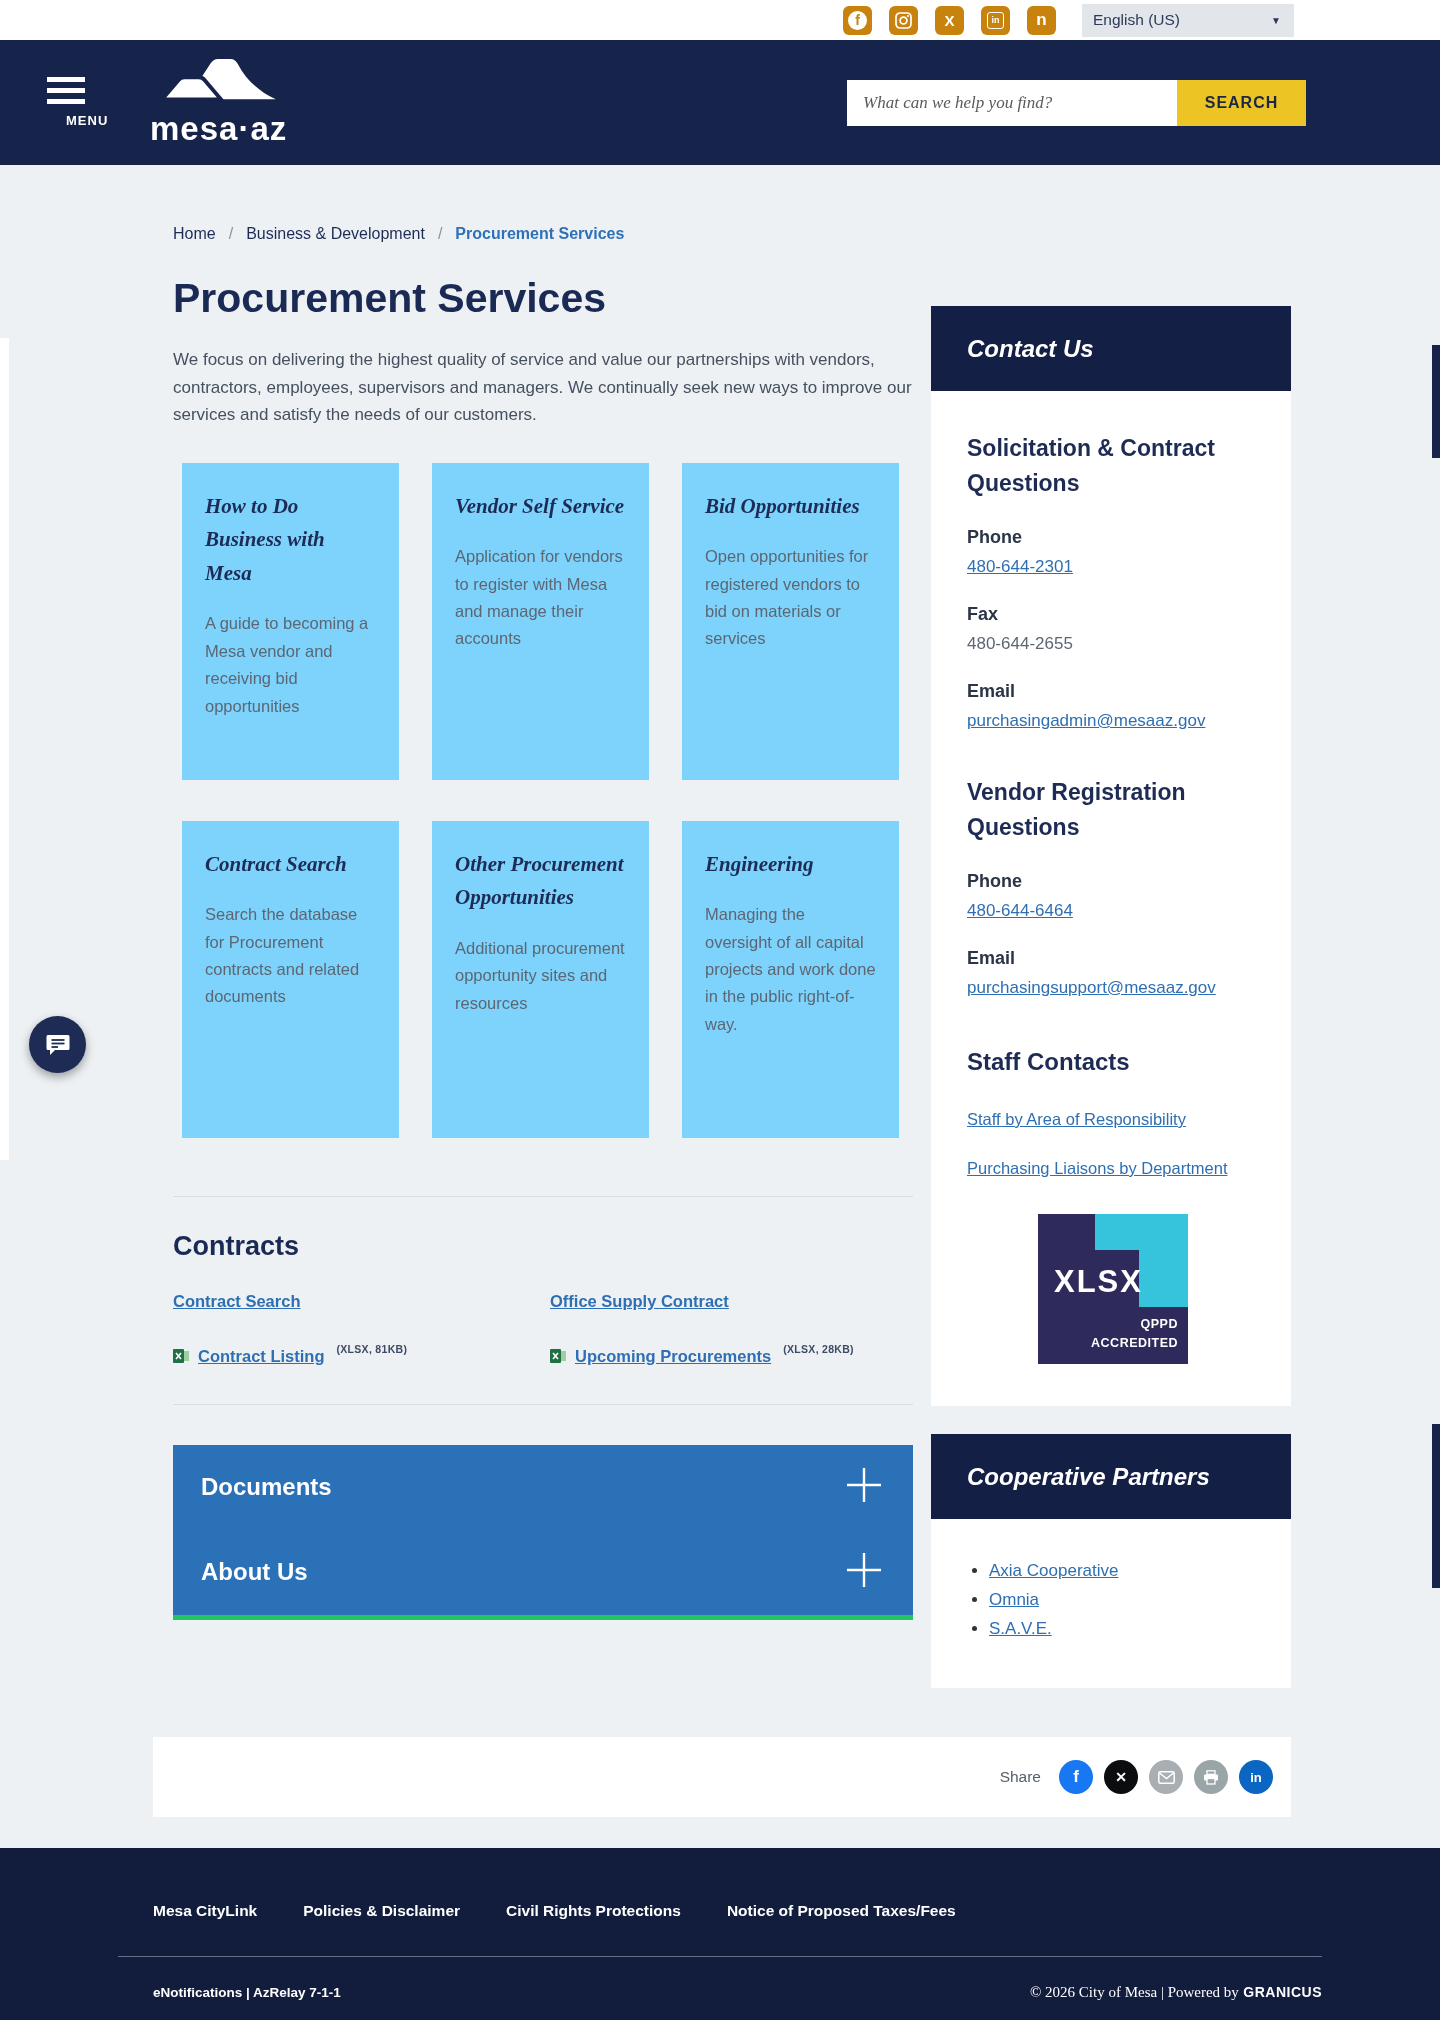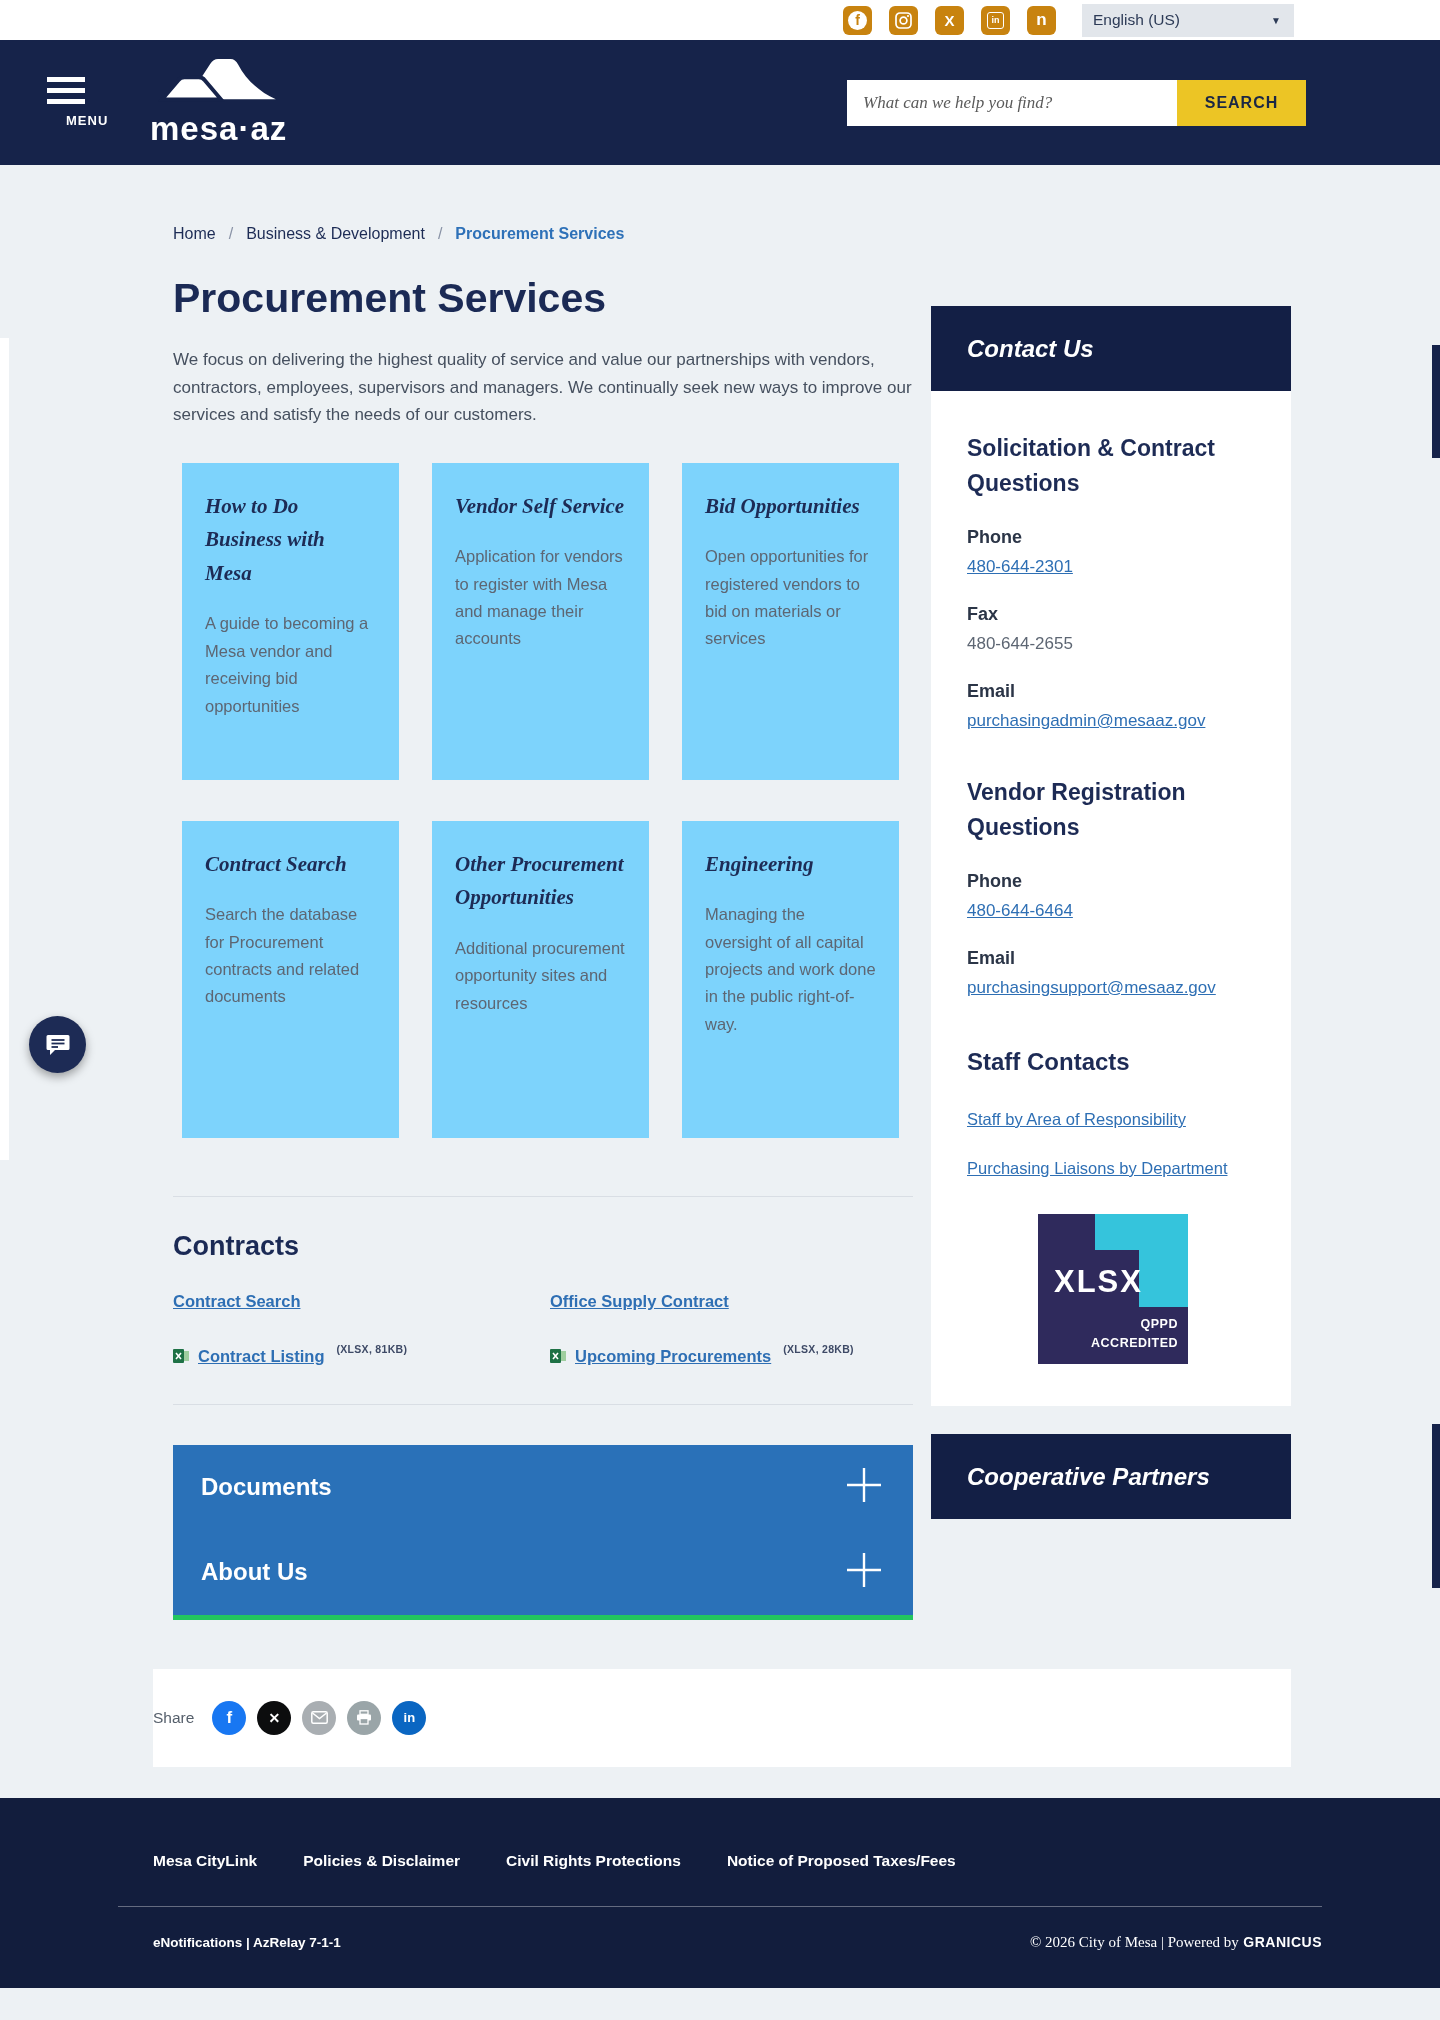--- a/index.html
+++ b/index.html
@@ -79,22 +79,22 @@
   .nigp-cyan-a { position:absolute; left:38%; top:0; width:29%; height:24%; background:#35c4dc; }
   .nigp-cyan-b { position:absolute; left:67%; top:0; width:33%; height:62%; background:#35c4dc; }
   .nigp-text { position:absolute; left:16px; top:50px; color:#fff; font-weight:700; font-size:31px; letter-spacing:2px; }
   .nigp-sub { position:absolute; right:10px; top:101px; text-align:right; color:#fff; font-weight:700;
     font-size:12.5px; line-height:1.55; letter-spacing:.5px; }
   .partners-card { margin-top:28px; }
   .partners-body { background:#fff; padding:42px 30px 40px 40px; }
   .partners-body ul { margin:0; padding-left:18px; }
   .partners-body li { margin-bottom:9px; color:#333; font-size:17px; }
   
-  .share-strip { width:1138px; margin-left:-20px; margin-top:49px; height:98px; background:#fff;
-    display:flex; align-items:center; padding-right:18px; gap:11px; }
+  .share-strip { width:1138px; margin-left:-20px; margin-top:49px; height:80px; background:#fff;
+    display:flex; align-items:center; justify-content:flex-end; padding-right:18px; gap:11px; }
   .share-label { color:#555f6b; font-size:15.5px; margin-right:7px; }
   .share-btn { width:34px; height:34px; border-radius:50%; color:#fff; display:flex; align-items:center;
     justify-content:center; cursor:pointer; font-weight:700; }
   .share-fb { background:#1877f2; font-size:17px; }
   .share-x { background:#0c0d0e; font-size:14px; }
   .share-mail { background:#a9aeb2; }
   .share-print { background:#9aa5a8; }
   .share-li { background:#0a66c2; font-size:13px; }
   
   .footer { margin-top:31px; height:190px; background:#121d3d; padding:54px 118px 0; color:#fff; }
@@ -304,20 +304,27 @@
             <div class="nigp-sub">
               <div>QPPD</div>
               <div>ACCREDITED</div>
             </div>
           </div>
         </div>
       </div>
 
       <div class="partners-card">
         <div class="side-header">Cooperative Partners</div>
+        <div class="partners-body">
+          <ul>
+            <li><span class="value-link">Axia Cooperative</span></li>
+            <li><span class="value-link">Omnia</span></li>
+            <li><span class="value-link">S.A.V.E.</span></li>
+          </ul>
+        </div>
       </div>
     </div>
   </div>
 
   <div class="share-strip">
     <span class="share-label">Share</span>
     <div class="share-btn share-fb">
       <span>f</span>
     </div>
     <div class="share-btn share-x">

